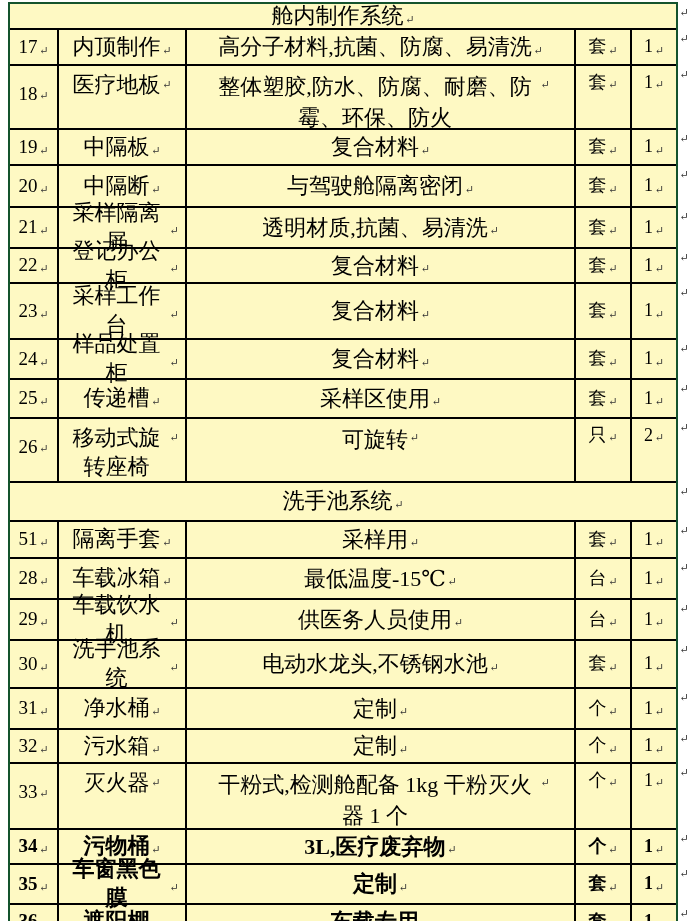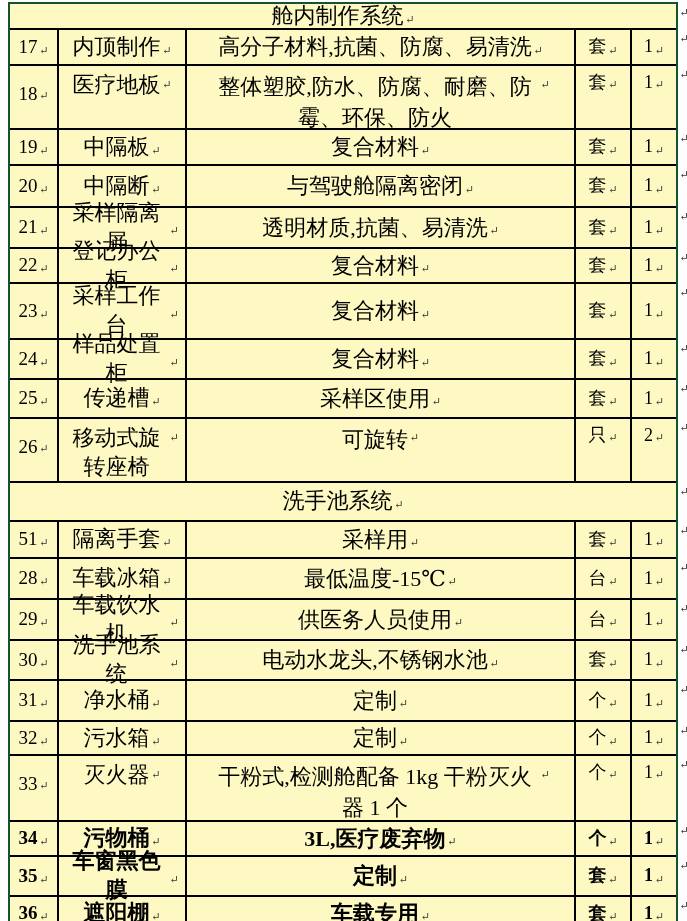--- a/index.html
+++ b/index.html
@@ -365,21 +365,21 @@
         <span class="t">台</span>
         <span class="pm">↵</span>
       </div>
     <div class="cell c5">
         <span class="t">1</span>
         <span class="pm">↵</span>
       </div>
     <span class="rowend">↵</span>
   </div>
 
-  <div class="row" style="height:40px">
+  <div class="row" style="height:48px">
     <div class="cell c1">
         <span class="t">30</span>
         <span class="pm">↵</span>
       </div>
     <div class="cell c2">
         <span class="t">洗手池系统</span>
         <span class="pm">↵</span>
       </div>
     <div class="cell c3">
         <span class="t">电动水龙头,不锈钢水池</span>

